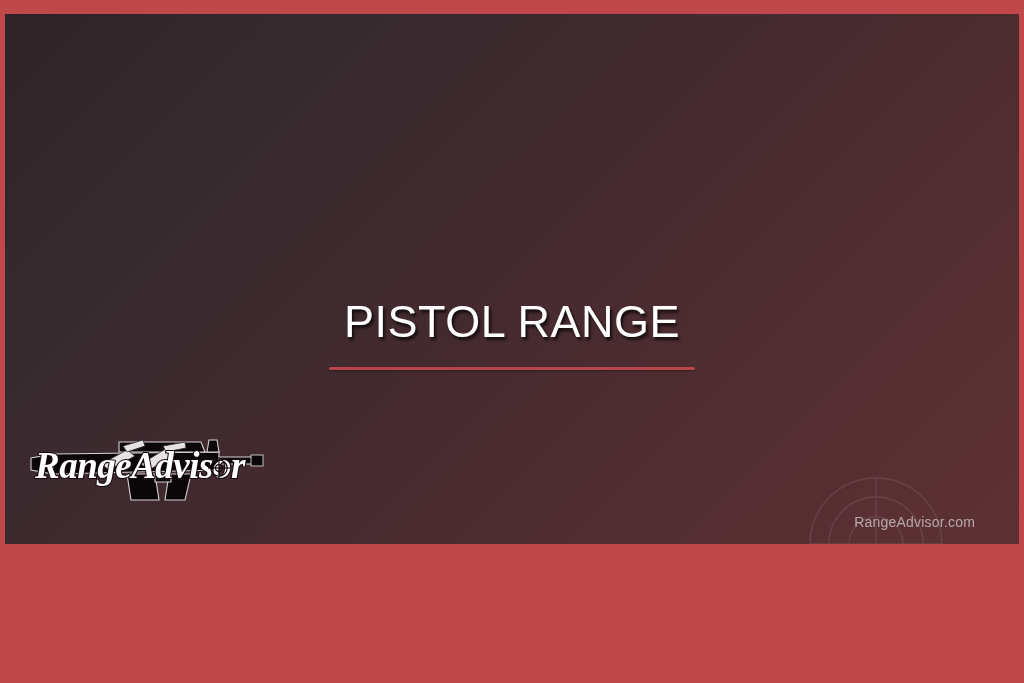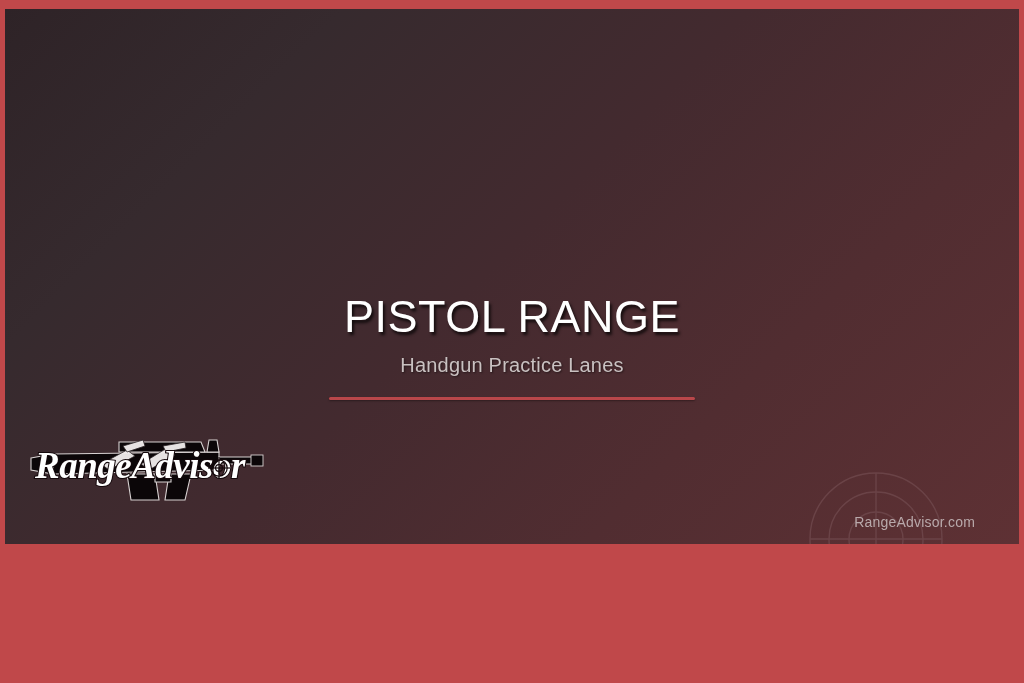--- a/index.html
+++ b/index.html
@@ -9,21 +9,21 @@
     background:#c0484a;
     font-family:"Liberation Sans", sans-serif;
     overflow:hidden;
   }
 
   
   #slide {
     position:relative;
     width:1024px; height:550px;
     background:#c0484a;
-    padding:9px 5px 6px 5px;
+    padding:14px 5px 6px 5px;
   }
 
   #canvas {
     position:relative;
     width:100%; height:100%;
     background:linear-gradient(135deg,
         #2e2327 0%,
         #362a2e 22%,
         #432a2f 48%,
         #512d31 72%,
@@ -103,21 +103,20 @@
           <circle cx="76" cy="76" r="47"></circle>
           <circle cx="76" cy="76" r="66"></circle>
           <line x1="10" y1="76" x2="142" y2="76"></line>
           <line x1="76" y1="10" x2="76" y2="142"></line>
         </g>
       </svg>
     </div>
 
     <div id="titleblock">
       <div id="title">PISTOL RANGE</div>
-      <div id="subtitle">Handgun Practice Lanes</div>
       <div id="divider"></div>
     </div>
 
     <div id="logo">
       <svg width="248" height="78" viewBox="0 0 248 78" aria-hidden="true">
         <defs>
           <clipPath id="logoclip">
               <rect x="0" y="0" width="248" height="78"></rect>
             </clipPath>
         </defs>

